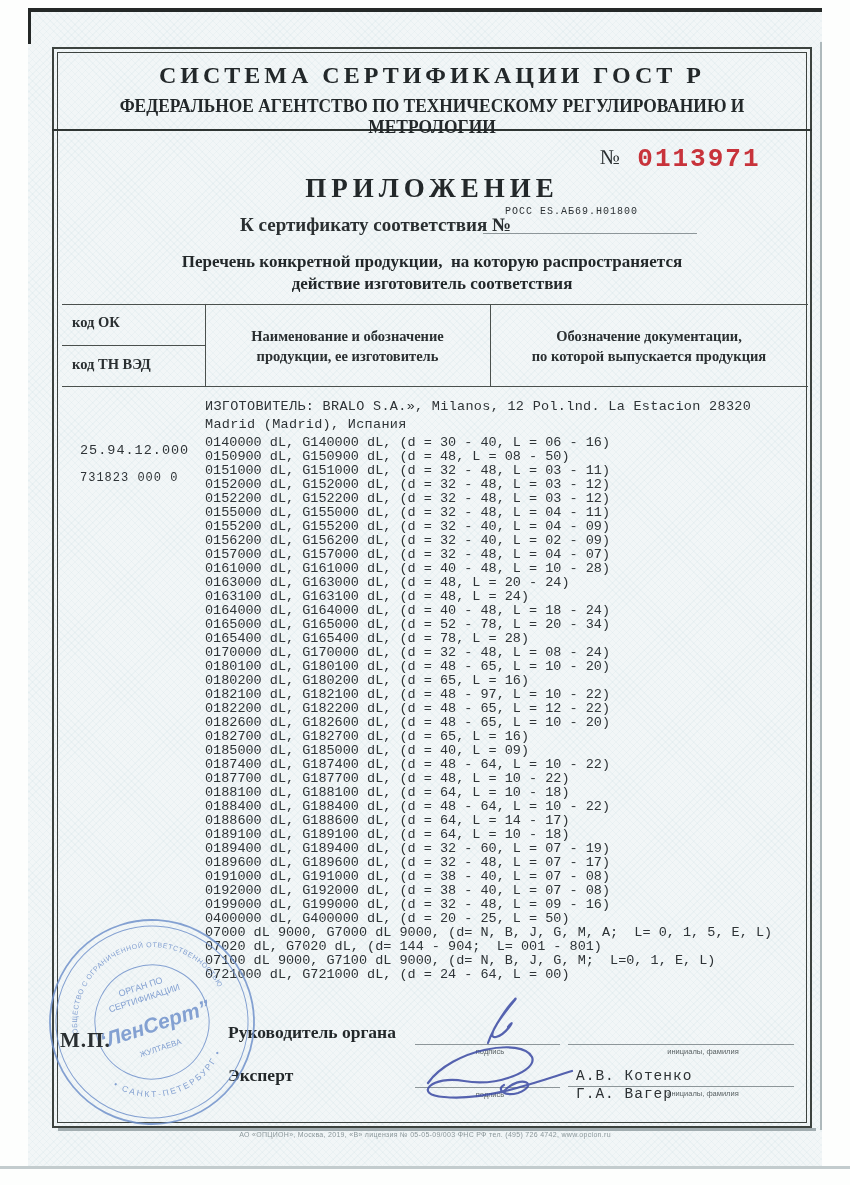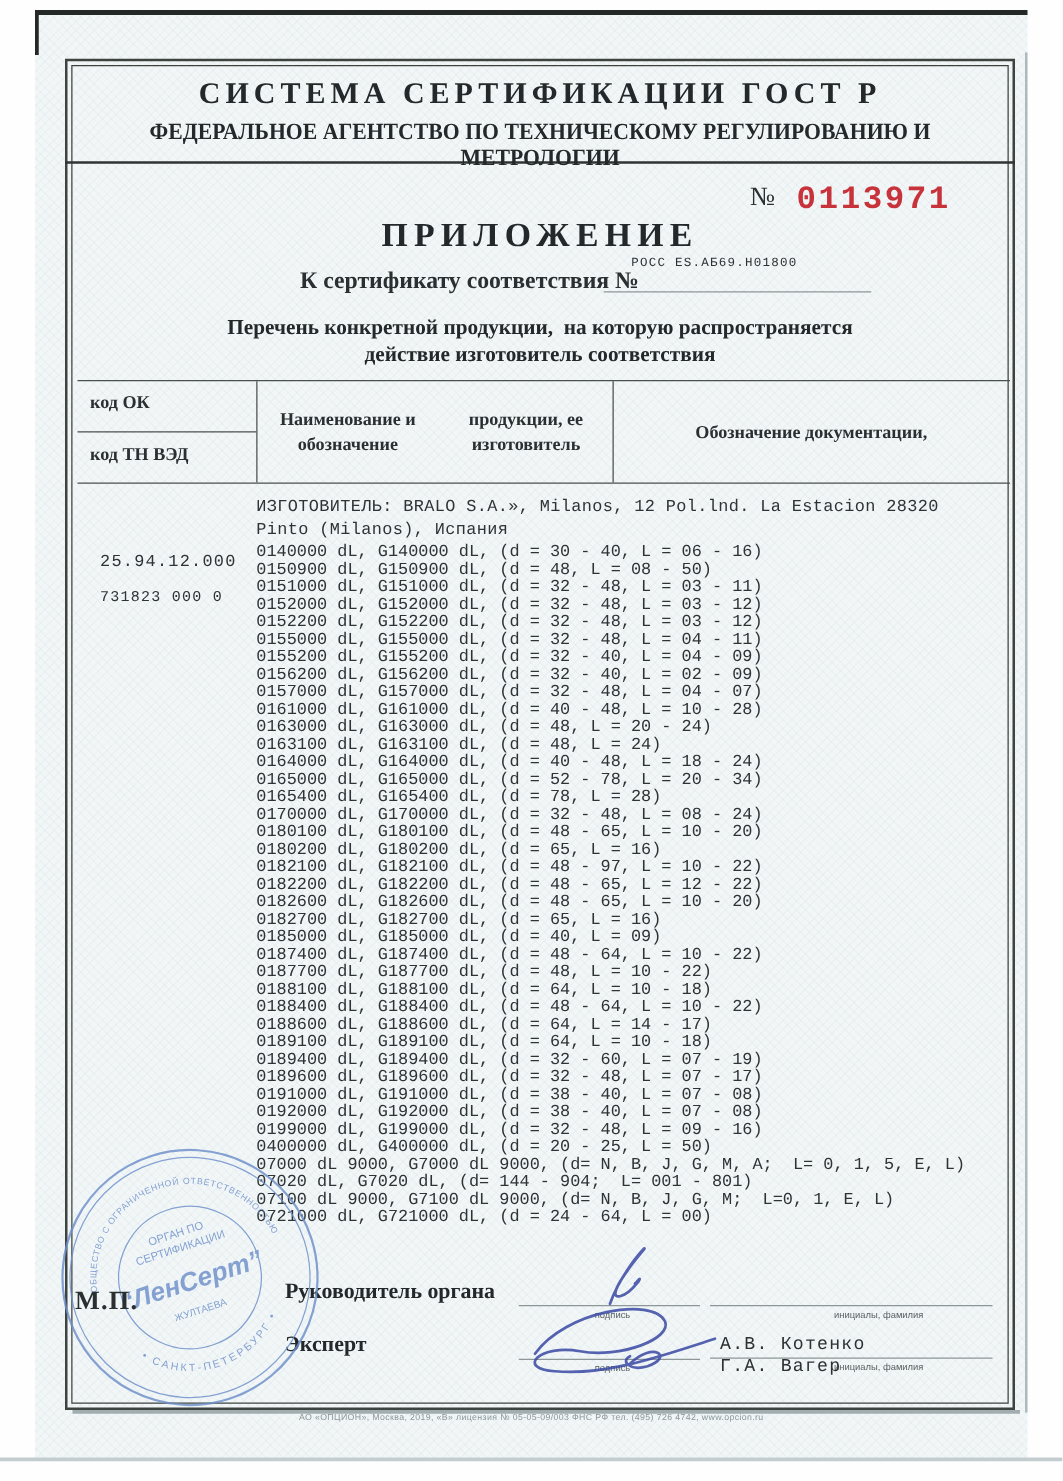--- a/index.html
+++ b/index.html
@@ -49,21 +49,21 @@
   .subtitle2 { top:274px; }
 
   
   .thead { position:absolute; left:62px; top:304px; width:746px; height:81px;
            border-top:1px solid #4a504d; border-bottom:1px solid #4a504d; }
   .th-c1 { position:absolute; left:0; top:0; width:143px; height:100%; border-right:1px solid #4a504d; }
   .th-c1 .divider { position:absolute; left:0; top:40px; width:100%; height:1px; background:#4a504d; }
   .th-cell-label { position:absolute; left:10px; font-weight:bold; font-size:14.5px; }
   .th-c1a { top:9px; } .th-c1b { top:51px; }
   .th-c2 { position:absolute; left:143px; top:0; width:285px; height:100%; border-right:1px solid #4a504d;
-           display:flex; flex-direction:row; justify-content:center; align-items:center; }
+           display:flex; flex-direction:column; justify-content:center; align-items:center; }
   .th-c3 { position:absolute; left:428px; top:0; width:318px; height:100%;
            display:flex; flex-direction:column; justify-content:center; align-items:center; }
   .th-line { font-weight:bold; font-size:14.5px; line-height:20px; text-align:center; }
 
   .mono { font-family:"Liberation Mono", monospace; color:#2e3336; }
   .mfr { position:absolute; left:205px; font-size:13.5px; letter-spacing:.3px; white-space:pre; }
   .mfr1 { top:399px; } .mfr2 { top:417px; }
 
   .code-ok    { position:absolute; left:80px; top:443px; font-size:13.5px; letter-spacing:1px; white-space:pre; }
   .code-tnved { position:absolute; left:80px; top:471px; font-size:12px; letter-spacing:1px; white-space:pre; }
@@ -137,25 +137,26 @@
     <div class="th-cell-label th-c1a">код ОК</div>
     <div class="divider"></div>
     <div class="th-cell-label th-c1b">код ТН ВЭД</div>
   </div>
   <div class="th-c2">
     <div class="th-line">Наименование и обозначение</div>
     <div class="th-line">продукции, ее изготовитель</div>
   </div>
   <div class="th-c3">
     <div class="th-line">Обозначение документации,</div>
+    <div class="th-line">по которой выпускается продукция</div>
   </div>
 </div>
 
 <div class="mono mfr mfr1">ИЗГОТОВИТЕЛЬ: BRALO S.A.», Milanos, 12 Pol.lnd. La Estacion 28320</div>
-<div class="mono mfr mfr2">Pinto (Milanos), Испания</div>
+<div class="mono mfr mfr2">Madrid (Madrid), Испания</div>
 
 <div class="mono code-ok">25.94.12.000</div>
 <div class="mono code-tnved">731823 000 0</div>
 
 <div class="products">
     <div class="product-line">0140000 dL, G140000 dL, (d = 30 - 40, L = 06 - 16)</div>
     <div class="product-line">0150900 dL, G150900 dL, (d = 48, L = 08 - 50)</div>
     <div class="product-line">0151000 dL, G151000 dL, (d = 32 - 48, L = 03 - 11)</div>
     <div class="product-line">0152000 dL, G152000 dL, (d = 32 - 48, L = 03 - 12)</div>
     <div class="product-line">0152200 dL, G152200 dL, (d = 32 - 48, L = 03 - 12)</div>

